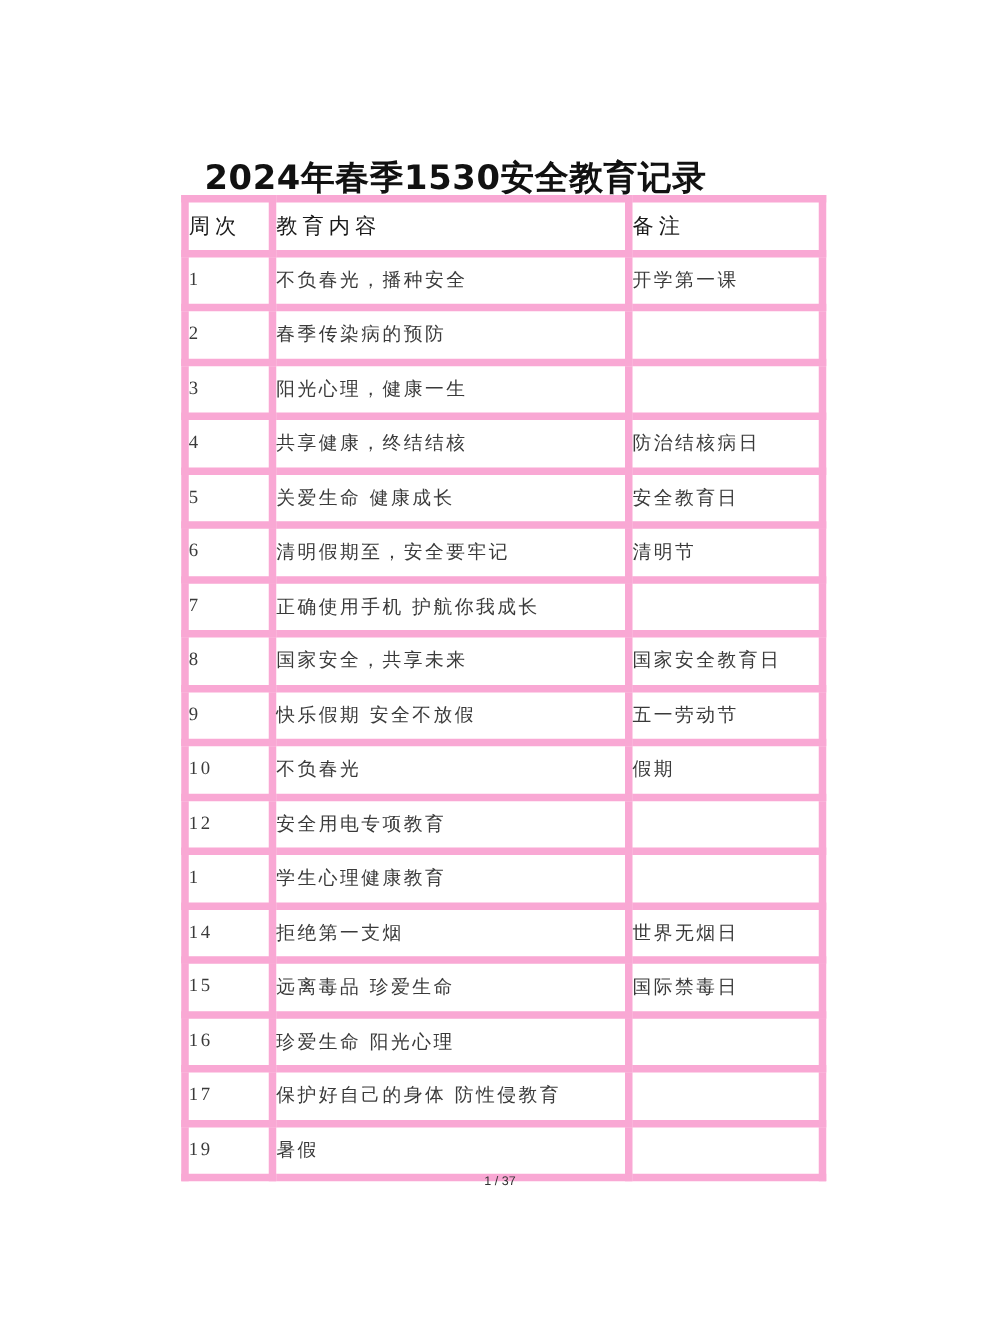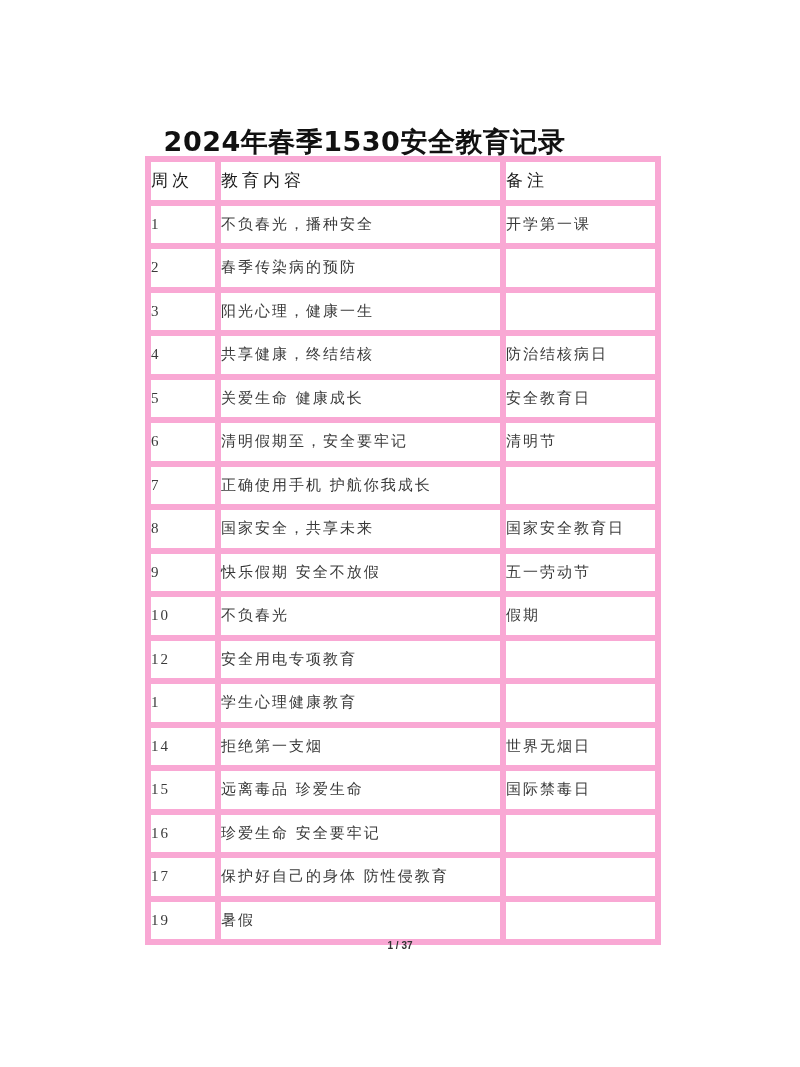--- a/index.html
+++ b/index.html
@@ -60,21 +60,21 @@
       font-family: "Liberation Serif", "DejaVu Serif", serif;
       font-size: 16px;
     }
     .page-number {
       position: absolute;
       top: 940px;
       left: 0;
       width: 800px;
       text-align: center;
       font-family: "Liberation Sans", "DejaVu Sans", sans-serif;
-      font-weight: bold;
+      font-weight: normal;
       font-size: 10px;
       color: #333333;
     }
   </style>
 </head>
 <body>
 
 <div class="page-title">2024年春季1530安全教育记录</div>
 
 <table class="record-table">
@@ -156,21 +156,21 @@
       <td>拒绝第一支烟</td>
       <td>世界无烟日</td>
     </tr>
     <tr>
       <td class="week-cell">15</td>
       <td>远离毒品 珍爱生命</td>
       <td>国际禁毒日</td>
     </tr>
     <tr>
       <td class="week-cell">16</td>
-      <td>珍爱生命 安全要牢记</td>
+      <td>珍爱生命 阳光心理</td>
       <td></td>
     </tr>
     <tr>
       <td class="week-cell">17</td>
       <td>保护好自己的身体 防性侵教育</td>
       <td></td>
     </tr>
     <tr>
       <td class="week-cell">19</td>
       <td>暑假</td>

